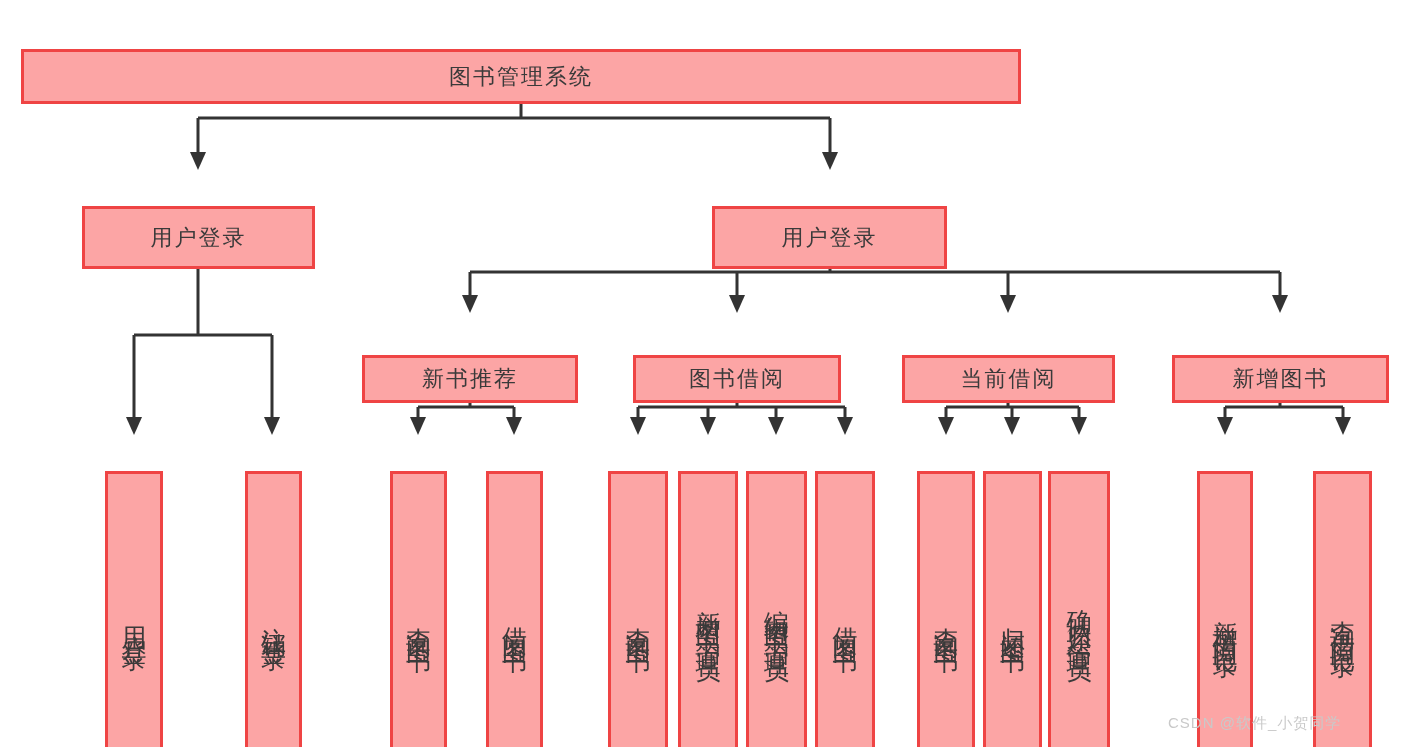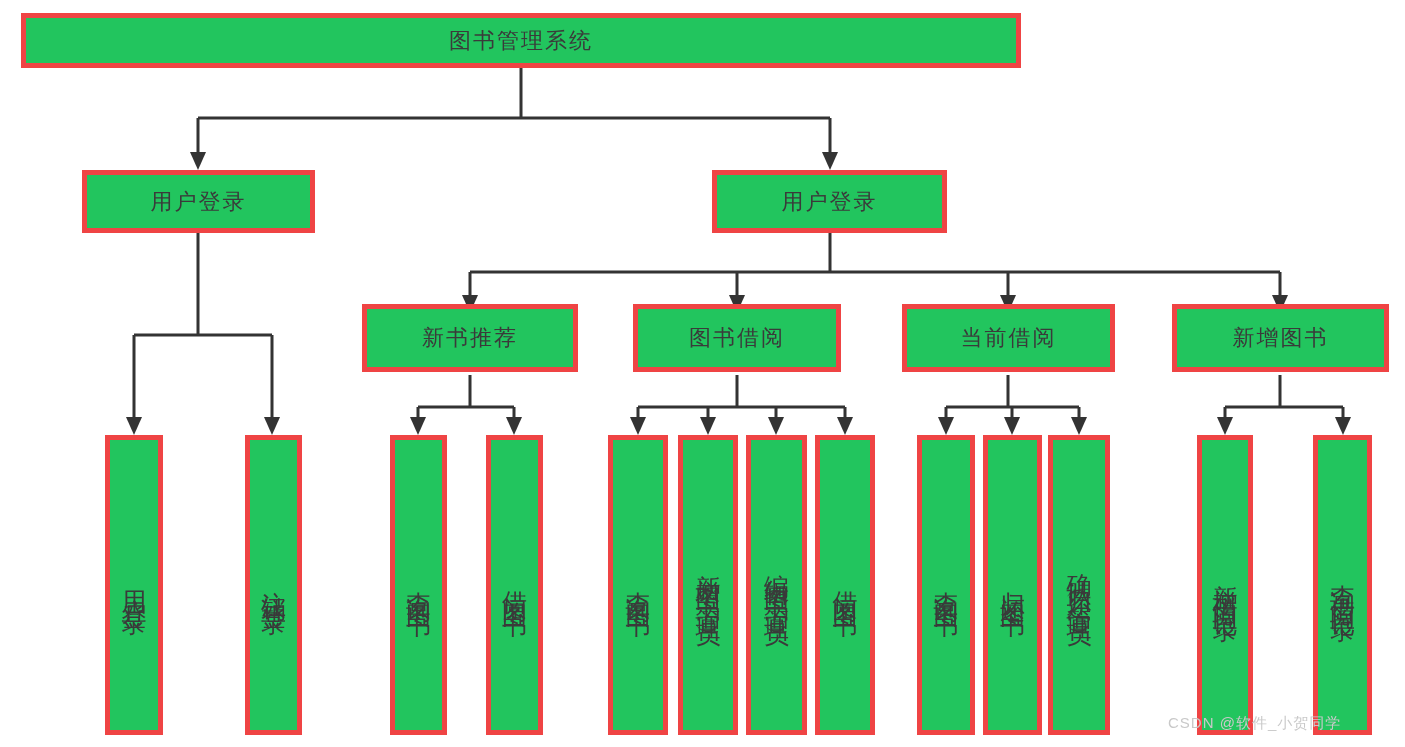--- a/index.html
+++ b/index.html
@@ -19,38 +19,39 @@
     position: absolute;
     left: 0;
     top: 0;
     width: 1405px;
     height: 747px;
     z-index: 1;
   }
   .node {
     position: absolute;
     box-sizing: border-box;
-    background: #22c55e;
-    border: 5px solid #ef4444;
+    background: #fca5a5;
+    border: 3px solid #ef4444;
     color: #3a3a3a;
     display: flex;
     align-items: center;
     justify-content: center;
     z-index: 2;
+    margin-top: 36px;
   }
   .hnode {
     font-size: 22px;
     letter-spacing: 2px;
     white-space: nowrap;
   }
   .root-node {
     left: 21px; top: 13px; width: 1000px; height: 55px;
   }
   .l2-node { top: 170px; height: 63px; }
-  .l3-node { top: 304px; height: 68px; }
+  .l3-node { top: 319px; height: 48px; }
   .leaf-node { top: 435px; height: 300px; }
   .vtext {
     writing-mode: vertical-rl;
     font-size: 25px;
     letter-spacing: 7px;
     line-height: 1;
     color: #3a3a3a;
   }
   .watermark {
     position: absolute;

